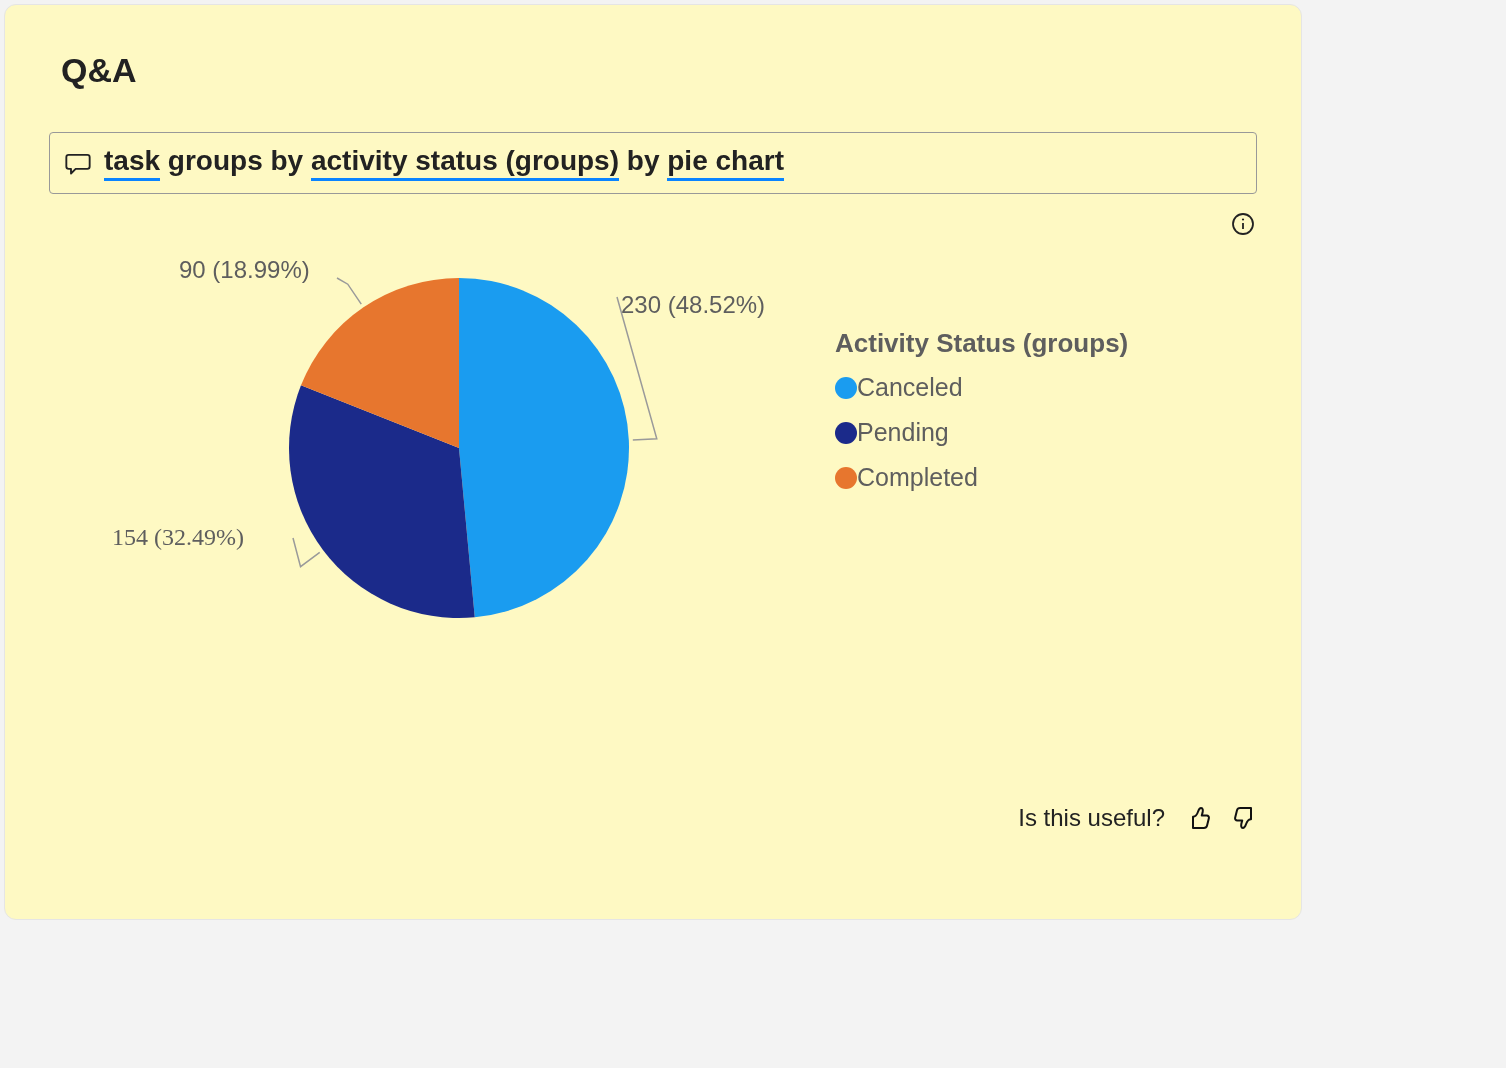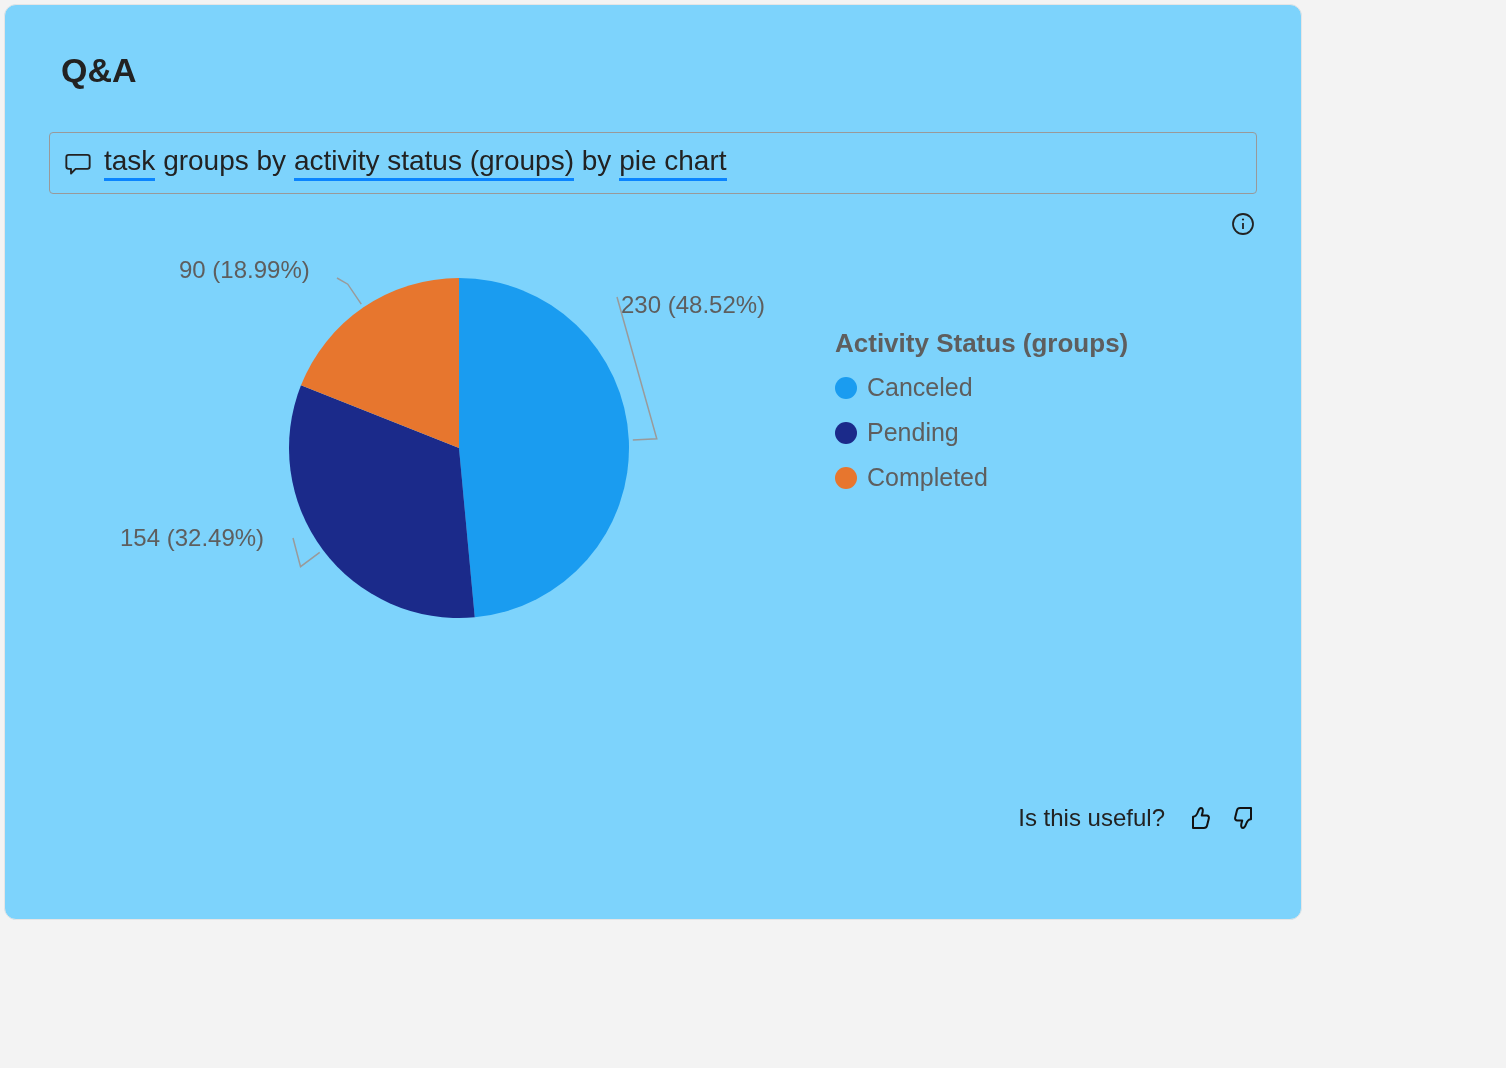--- a/index.html
+++ b/index.html
@@ -2,21 +2,21 @@
 <html><head>
   <meta charset="utf-8">
   <style>
     * { box-sizing: border-box; margin: 0; padding: 0; }
     body {
       font-family: "Segoe UI", -apple-system, BlinkMacSystemFont, sans-serif;
       background: #f3f3f3;
       padding: 4px;
     }
     .card {
-      background: #7dd3fc;
+      background: #fef9c3;
       border: 1px solid #e5e5e5;
       border-radius: 12px;
       width: 1298px;
       height: 916px;
       padding: 0;
       position: relative;
     }
     .title {
       font-size: 34px;
       font-weight: 700;
@@ -25,20 +25,21 @@
     }
     .query-bar {
       margin: 42px 44px 0 44px;
       border: 1px solid #999;
       border-radius: 4px;
       display: flex;
       align-items: center;
       padding: 6px 14px;
       gap: 12px;
       height: 62px;
+      font-weight: bold;
     }
     .query-icon {
       flex: 0 0 auto;
       display: flex;
       align-items: center;
     }
     .query-text {
       font-size: 28px;
       color: #222;
       display: flex;
@@ -78,21 +79,21 @@
     }
     .legend-title {
       font-size: 26px;
       font-weight: 700;
       color: #5e5e5e;
       margin-bottom: 14px;
     }
     .legend-item {
       display: flex;
       align-items: center;
-      gap: 10px;
+      gap: 0;
       margin-bottom: 16px;
       font-size: 25px;
       color: #5e5e5e;
       cursor: pointer;
     }
     .swatch {
       width: 22px; height: 22px; border-radius: 50%;
       flex: 0 0 auto;
     }
     .feedback {
@@ -141,21 +142,21 @@
     <div class="pie-wrap">
       <svg class="pie-svg" id="pie-svg" width="760" height="420" viewBox="0 0 760 420">
           <path d="M 394 200 L 394 30 A 170 170 0 0 1 409.7516155093486 369.2686817129668 Z" fill="#1a9cf0"></path>
           <polyline points="567.8127678206519,191.93019563284392 591.7869426924659,190.8171191684086 552,49" fill="none" stroke="#9a9a9a" stroke-width="1.5"></polyline>
           <path d="M 394 200 L 409.7516155093486 369.2686817129668 A 170 170 0 0 1 235.9878206914442 137.2931328309187 Z" fill="#1b2a8a"></path>
           <polyline points="254.73724461343684,304.316273716723 235.52858869804885,318.7047252638572 228,290" fill="none" stroke="#9a9a9a" stroke-width="1.5"></polyline>
           <path d="M 394 200 L 235.9878206914442 137.2931328309187 A 170 170 0 0 1 393.99999999999994 30 Z" fill="#e7762e"></path>
           <polyline points="296.25472947218583,56.04909833750807 282.77262319248734,36.19380155647471 272,30" fill="none" stroke="#9a9a9a" stroke-width="1.5"></polyline>
         </svg>
       <div class="data-label" id="lbl-0" style="left:556px; top:43px;">230 (48.52%)</div>
-      <div class="data-label" id="lbl-1" style="left:55px; top:276px;">154 (32.49%)</div>
+      <div class="data-label" id="lbl-1" style="left:47px; top:276px;font-family:Liberation Serif, serif;">154 (32.49%)</div>
       <div class="data-label" id="lbl-2" style="left:114px; top:8px;">90 (18.99%)</div>
     </div>
 
     <div class="legend">
       <div class="legend-title">Activity Status (groups)</div>
       <div class="legend-item">
         <span class="swatch" style="background:#1a9cf0"></span>
         <span>Canceled</span>
       </div>
       <div class="legend-item">

